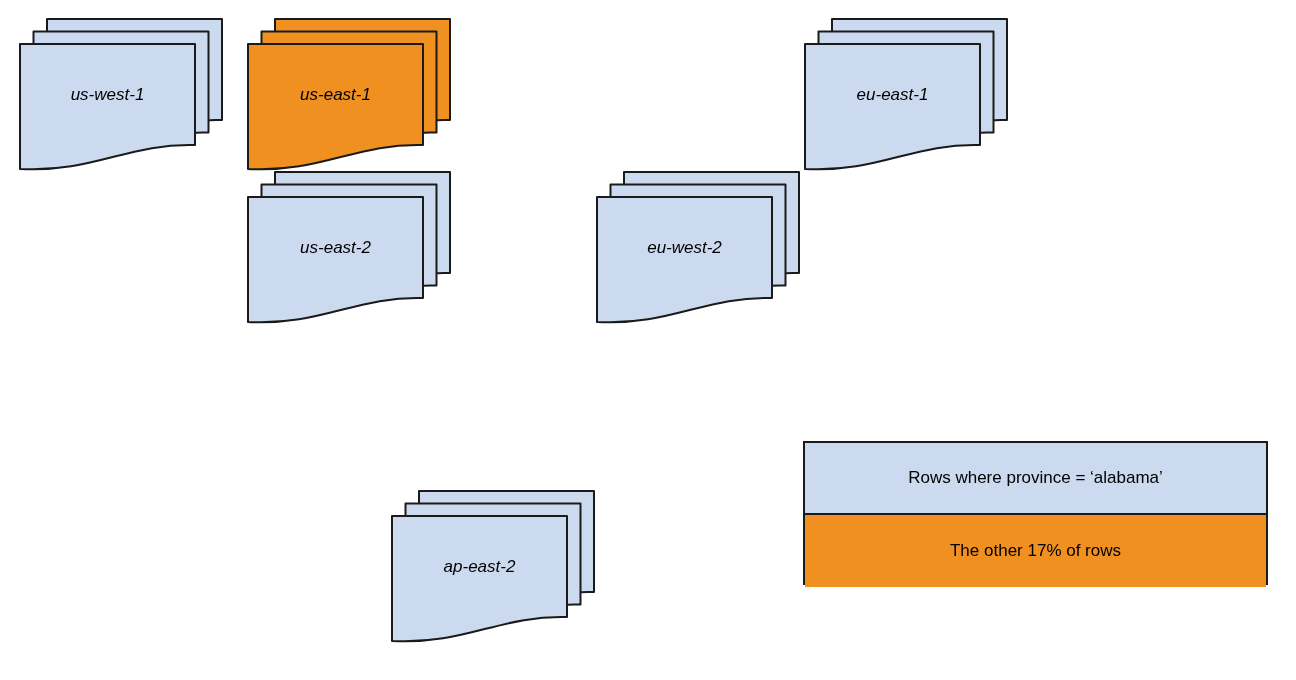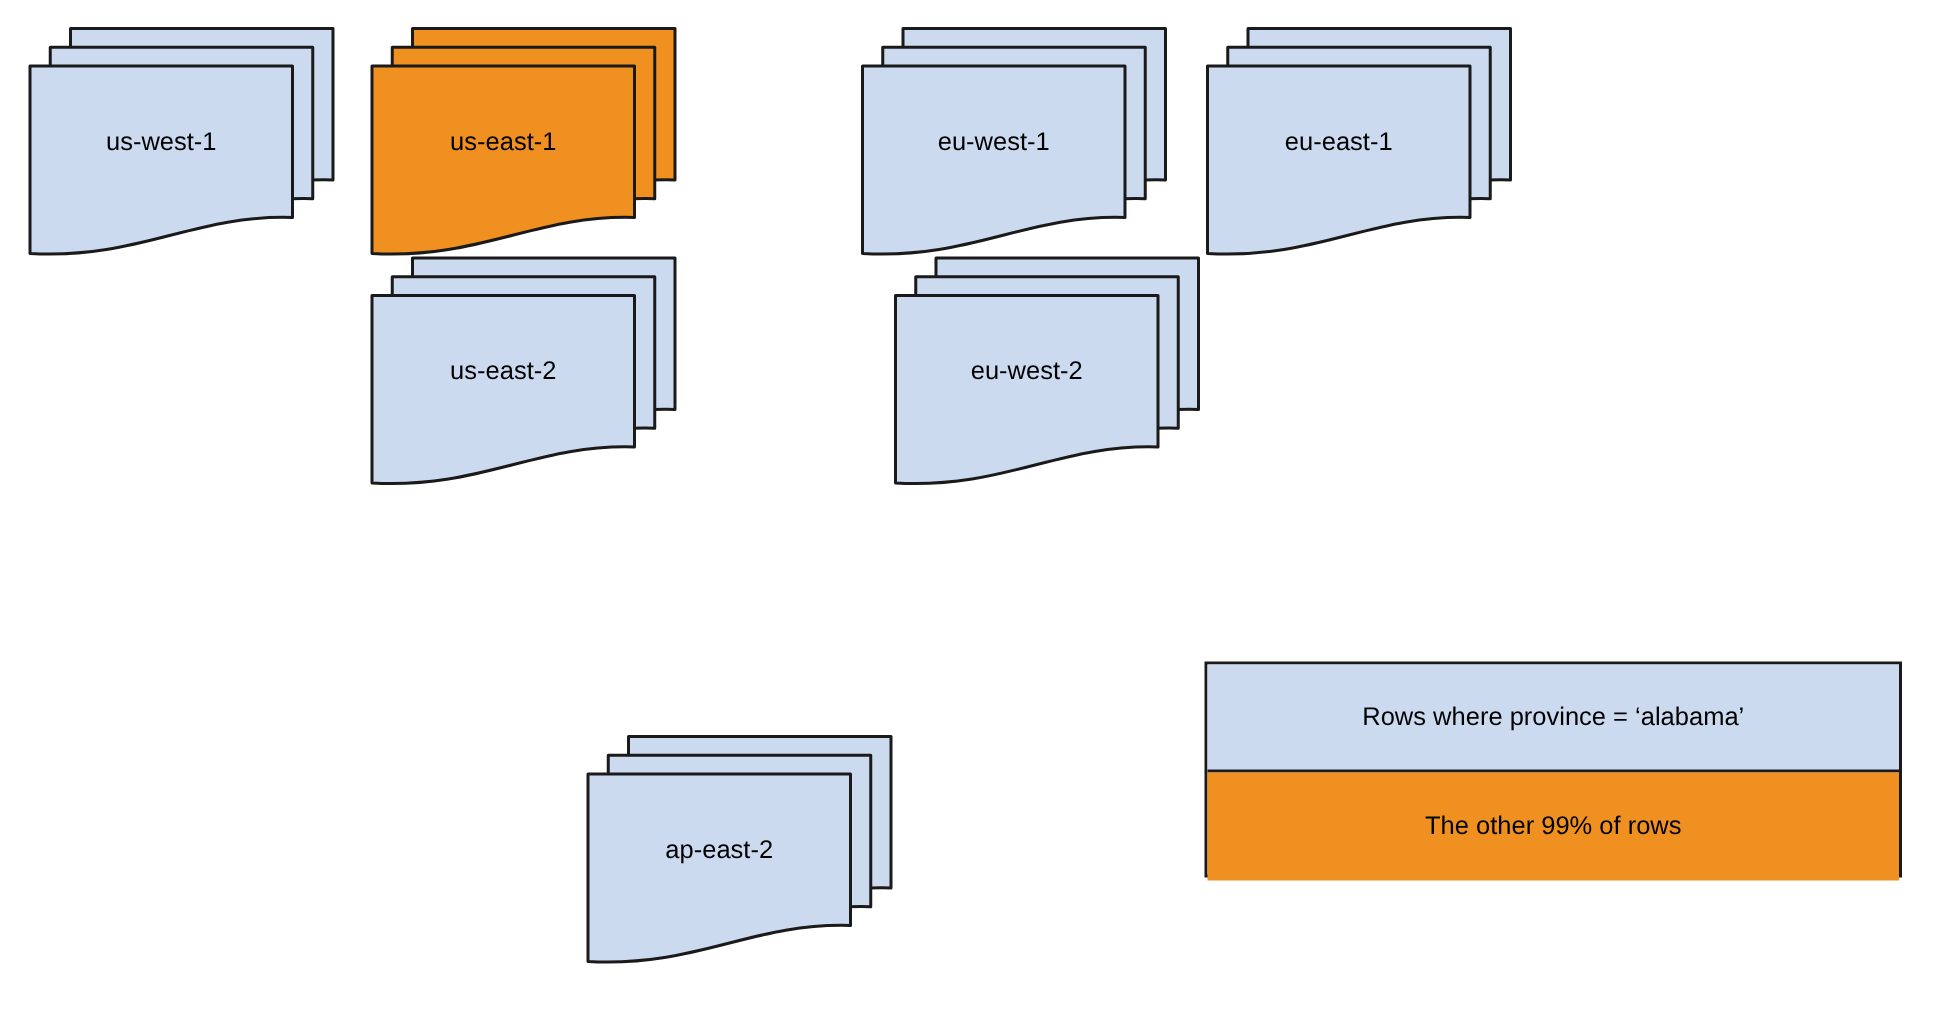--- a/index.html
+++ b/index.html
@@ -12,20 +12,21 @@
   }
   #canvas {
     position: relative;
     width: 1296px;
     height: 680px;
     background: #ffffff;
     overflow: hidden;
   }
   .doc-stack {
     position: absolute;
+    font-style: italic;
   }
   .doc-stack svg {
     display: block;
     overflow: visible;
   }
   .doc-label {
     font-family: "Liberation Sans", sans-serif;
     font-size: 17px;
     fill: #000000;
     text-anchor: middle;
@@ -63,28 +64,20 @@
       </svg>
     </div>
     <div class="doc-stack" style="left: 246px; top: 17px; width: 206px; height: 156px; text-align: center;">
       <svg width="206" height="156" viewBox="0 0 206 156">
         <path d="M 0 0 L 175 0 L 175 101 C 108.5 99 73.5 129 0 125 Z" transform="translate(29,2)" fill="#ef9021" stroke="#1a1a1a" stroke-width="2" stroke-linejoin="round"></path>
         <path d="M 0 0 L 175 0 L 175 101 C 108.5 99 73.5 129 0 125 Z" transform="translate(15.5,14.5)" fill="#ef9021" stroke="#1a1a1a" stroke-width="2" stroke-linejoin="round"></path>
         <path d="M 0 0 L 175 0 L 175 101 C 108.5 99 73.5 129 0 125 Z" transform="translate(2,27)" fill="#ef9021" stroke="#1a1a1a" stroke-width="2" stroke-linejoin="round"></path>
         <text class="doc-label" x="89.5" y="78.5">us-east-1</text>
       </svg>
     </div>
-    <div class="doc-stack" style="left: 573px; top: 17px; width: 206px; height: 156px;">
-      <svg width="206" height="156" viewBox="0 0 206 156">
-        <path d="M 0 0 L 175 0 L 175 101 C 108.5 99 73.5 129 0 125 Z" transform="translate(29,2)" fill="#ccdaf0" stroke="#1a1a1a" stroke-width="2" stroke-linejoin="round"></path>
-        <path d="M 0 0 L 175 0 L 175 101 C 108.5 99 73.5 129 0 125 Z" transform="translate(15.5,14.5)" fill="#ccdaf0" stroke="#1a1a1a" stroke-width="2" stroke-linejoin="round"></path>
-        <path d="M 0 0 L 175 0 L 175 101 C 108.5 99 73.5 129 0 125 Z" transform="translate(2,27)" fill="#ccdaf0" stroke="#1a1a1a" stroke-width="2" stroke-linejoin="round"></path>
-        <text class="doc-label" x="89.5" y="78.5">eu-west-1</text>
-      </svg>
-    </div>
     <div class="doc-stack" style="left: 803px; top: 17px; width: 206px; height: 156px;">
       <svg width="206" height="156" viewBox="0 0 206 156">
         <path d="M 0 0 L 175 0 L 175 101 C 108.5 99 73.5 129 0 125 Z" transform="translate(29,2)" fill="#ccdaf0" stroke="#1a1a1a" stroke-width="2" stroke-linejoin="round"></path>
         <path d="M 0 0 L 175 0 L 175 101 C 108.5 99 73.5 129 0 125 Z" transform="translate(15.5,14.5)" fill="#ccdaf0" stroke="#1a1a1a" stroke-width="2" stroke-linejoin="round"></path>
         <path d="M 0 0 L 175 0 L 175 101 C 108.5 99 73.5 129 0 125 Z" transform="translate(2,27)" fill="#ccdaf0" stroke="#1a1a1a" stroke-width="2" stroke-linejoin="round"></path>
         <text class="doc-label" x="89.5" y="78.5">eu-east-1</text>
       </svg>
     </div>
     <div class="doc-stack" style="left: 246px; top: 170px; width: 206px; height: 156px;">
       <svg width="206" height="156" viewBox="0 0 206 156">
@@ -108,16 +101,16 @@
         <path d="M 0 0 L 175 0 L 175 101 C 108.5 99 73.5 129 0 125 Z" transform="translate(15.5,14.5)" fill="#ccdaf0" stroke="#1a1a1a" stroke-width="2" stroke-linejoin="round"></path>
         <path d="M 0 0 L 175 0 L 175 101 C 108.5 99 73.5 129 0 125 Z" transform="translate(2,27)" fill="#ccdaf0" stroke="#1a1a1a" stroke-width="2" stroke-linejoin="round"></path>
         <text class="doc-label" x="89.5" y="78.5">ap-east-2</text>
       </svg>
     </div>
     <div class="legend" style="left: 803px; top: 441px; width: 465px; height: 144px;">
       <div class="legend-row top" style="background: rgb(204, 218, 240); height: 72px;">
         <span>Rows where province = ‘alabama’</span>
       </div>
       <div class="legend-row" style="background: rgb(239, 144, 33); height: 72px;">
-        <span>The other 99% of rows</span>
+        <span>The other 17% of rows</span>
       </div>
     </div>
   </div>
 
 </body></html>

